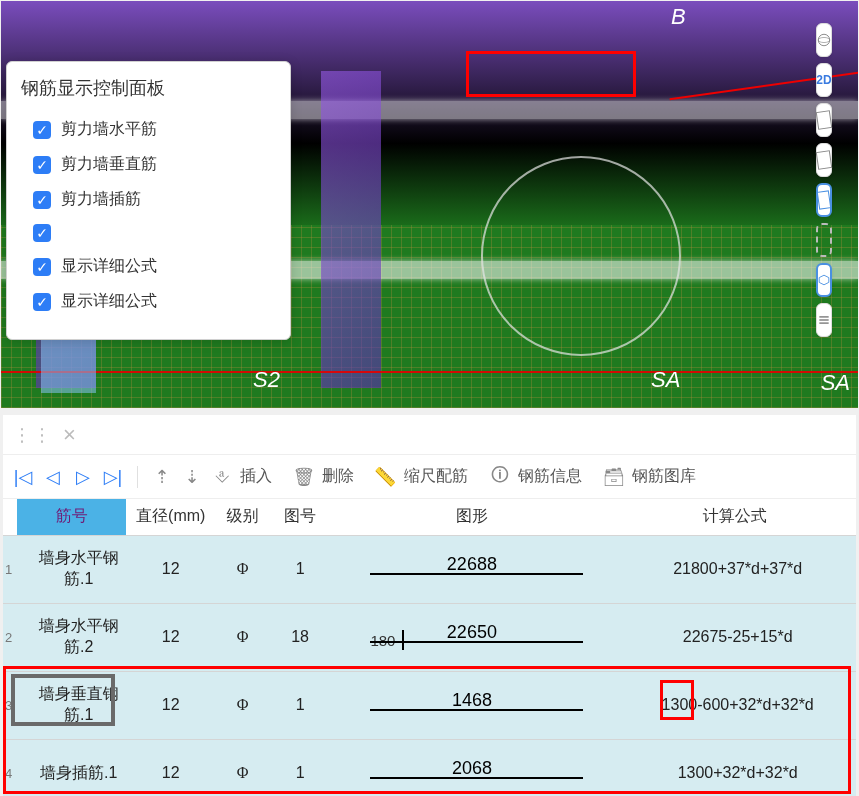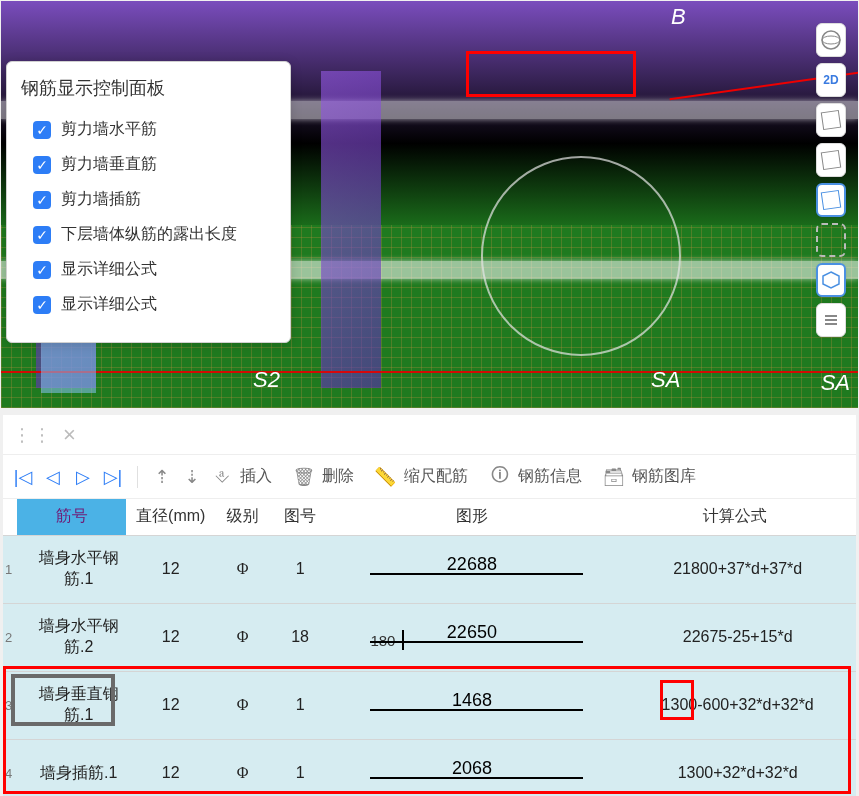--- a/index.html
+++ b/index.html
@@ -44,21 +44,21 @@
   background:#fff; border:1px solid #d0d0d0; border-radius:6px;
   box-shadow:0 2px 12px rgba(0,0,0,0.15);
   padding:10px 14px 20px;
   margin-top:40px;
 }
 .control-panel .title { font-size:18px; color:#333; padding:4px 0 12px; }
 .chk-row { display:flex; align-items:center; padding:7px 0 7px 12px; font-size:16px; color:#333; }
 .chk { width:18px; height:18px; border-radius:4px; background:#2d7df6; margin-right:10px; display:inline-flex; align-items:center; justify-content:center; color:#fff; font-size:14px; }
 
 .side-toolbar { position:absolute; top:22px; right:4px; width:38px; display:flex; flex-direction:column; gap:6px; }
-.side-btn { width:30px; height:34px; background:#fff; border:1px solid #ddd; border-radius:6px; display:flex; align-items:center; justify-content:center; color:#555; font-size:12px; box-shadow:0 1px 3px rgba(0,0,0,0.1); }
+.side-btn { width:16px; height:34px; background:#fff; border:1px solid #ddd; border-radius:6px; display:flex; align-items:center; justify-content:center; color:#555; font-size:12px; box-shadow:0 1px 3px rgba(0,0,0,0.1); }
 .side-btn.blue-outline { border:2px solid #4a90e2; }
 .side-btn.blue-cube { border:2px solid #4a90e2; color:#4a90e2; }
 .side-btn.dashed { border:2px dashed #bbb; background:transparent; box-shadow:none;}
 .cube-ico{ width:18px; height:18px; border:1.5px solid #888; transform:skewY(-8deg) skewX(8deg);}
 
 
 .bottom-panel { position:absolute; top:415px; left:3px; right:3px; background:#fff; }
 .panel-header { height:40px; display:flex; align-items:center; padding:0 10px; border-bottom:1px solid #eee; }
 .drag-handle { color:#bbb; font-size:18px; letter-spacing:2px; margin-right:10px;}
 .panel-title { font-size:17px; color:#444; flex:1;}
@@ -129,21 +129,20 @@
     <div class="chk-row">
         <span class="chk">✓</span>
         <span>剪力墙垂直筋</span>
       </div>
     <div class="chk-row">
         <span class="chk">✓</span>
         <span>剪力墙插筋</span>
       </div>
     <div class="chk-row">
         <span class="chk">✓</span>
-        <span>下层墙体纵筋的露出长度</span>
       </div>
     <div class="chk-row">
         <span class="chk">✓</span>
         <span>显示详细公式</span>
       </div>
     <div class="chk-row">
         <span class="chk">✓</span>
         <span>显示详细公式</span>
       </div>
   </div>

